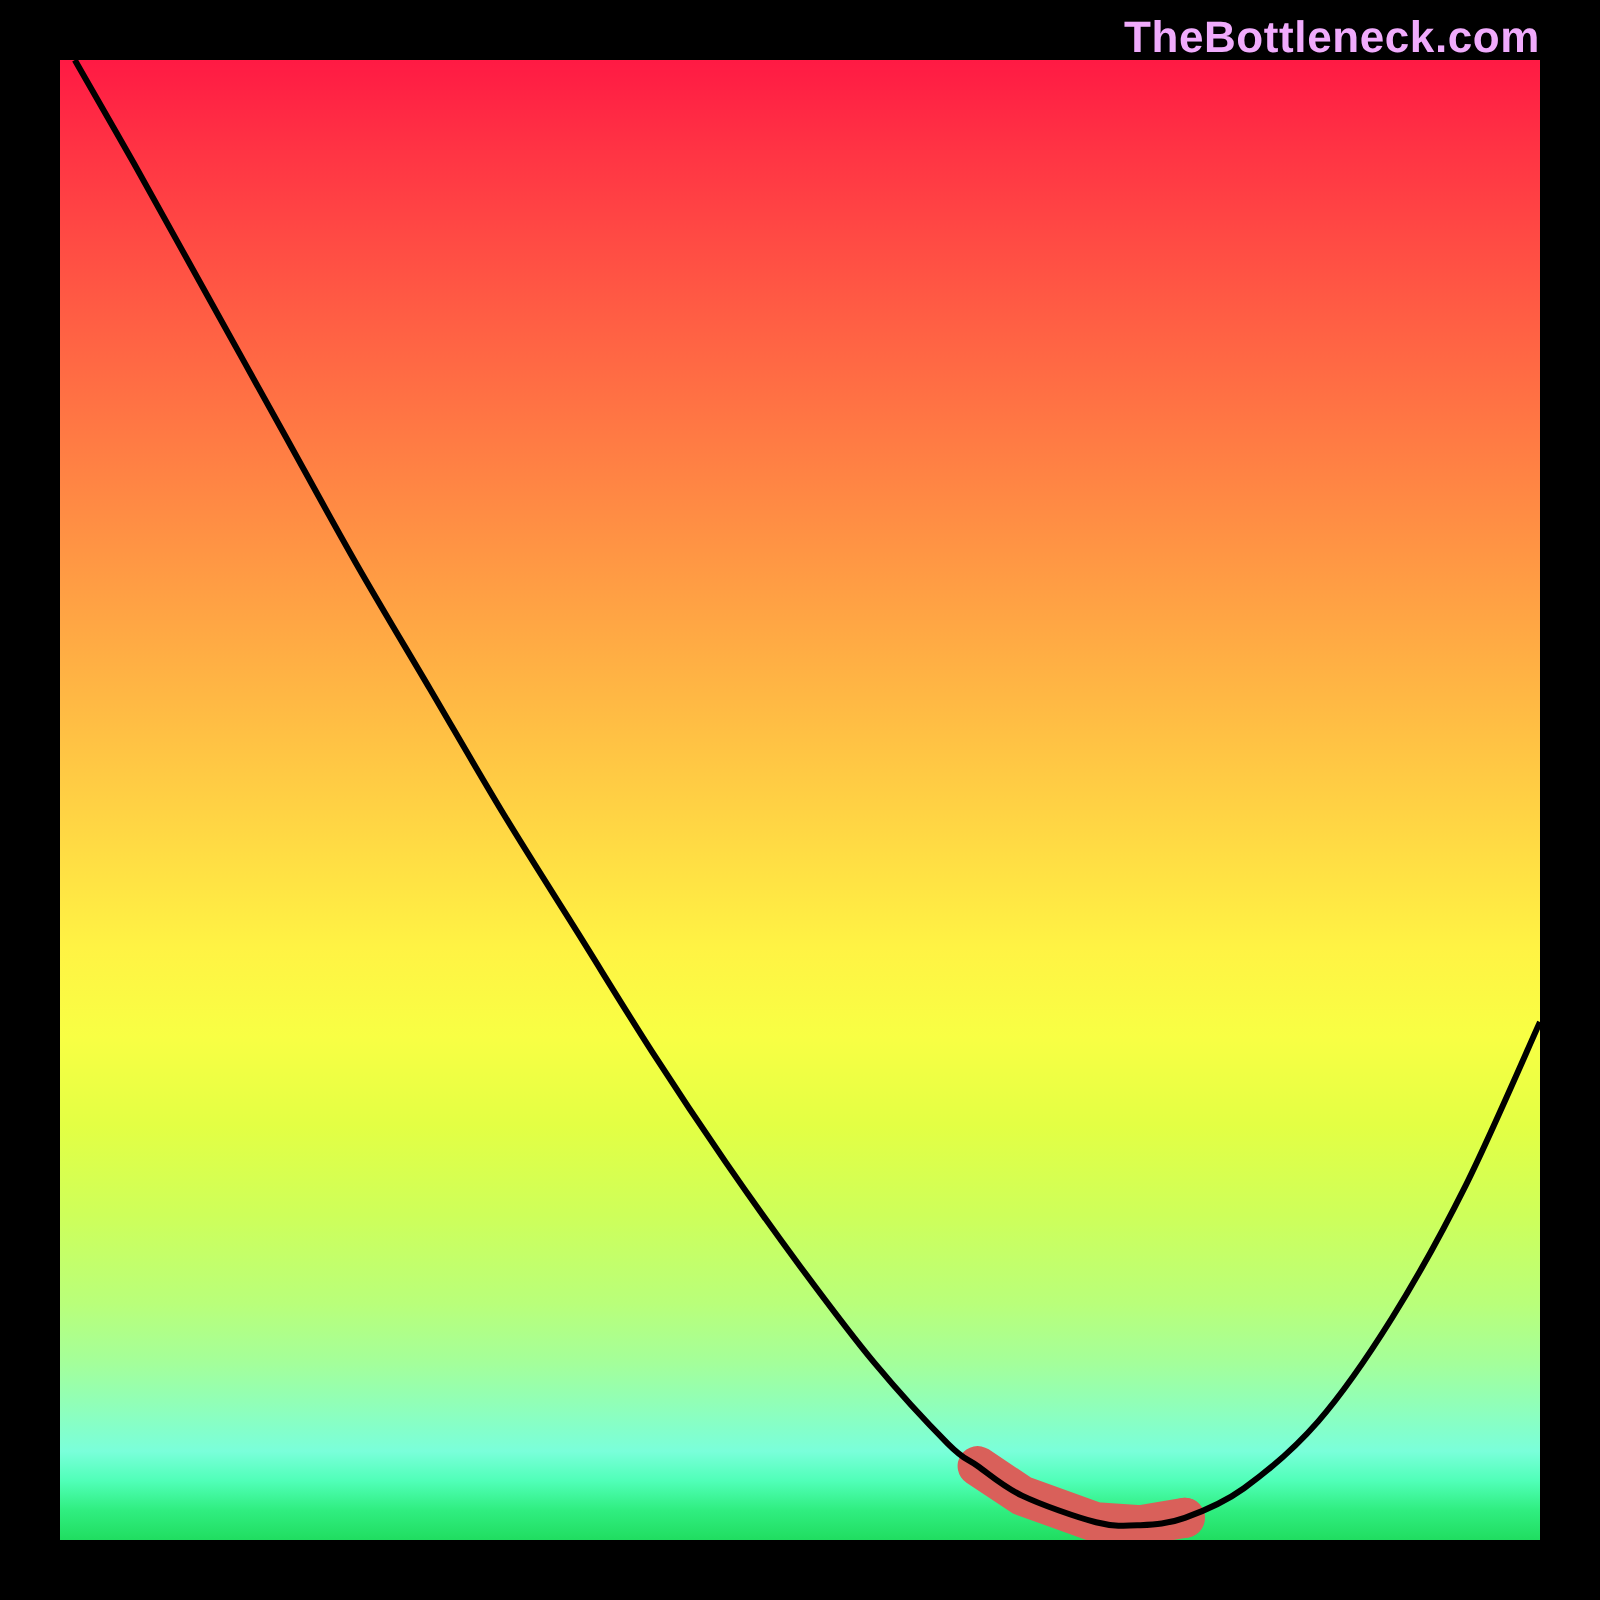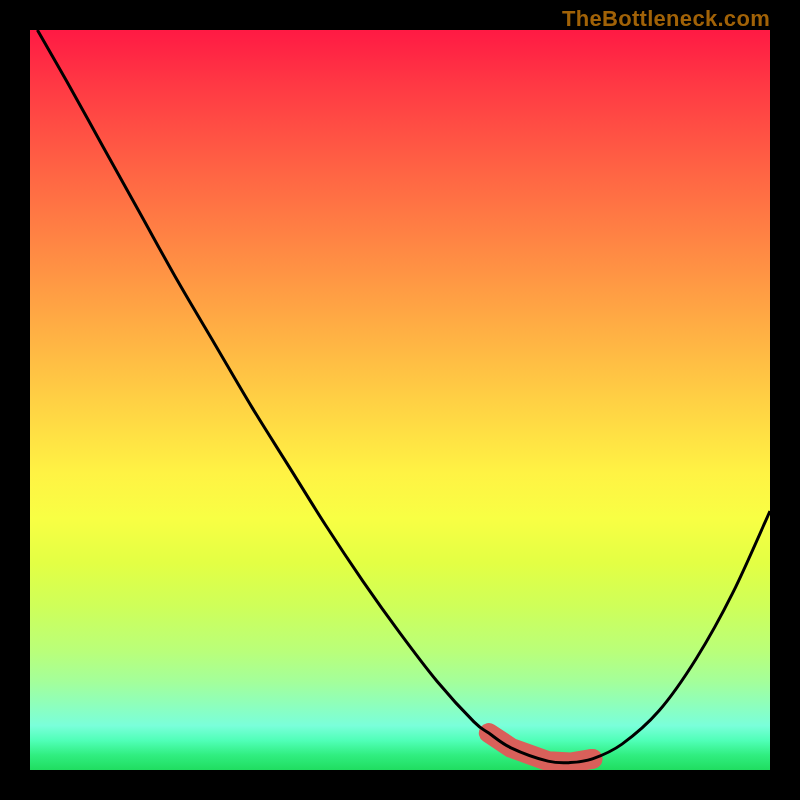--- a/index.html
+++ b/index.html
@@ -46,21 +46,21 @@
       #20dd60 100%
     );
   }
   .watermark {
     position: absolute;
     top: 6px;
     right: 30px;
     font-family: Arial, Helvetica, sans-serif;
     font-size: 22px;
     font-weight: 600;
-    color: #a16207;
+    color: #f0abfc;
     letter-spacing: 0.3px;
   }
   svg.curve {
     position: absolute;
     left: 0;
     top: 0;
     width: 740px;
     height: 740px;
   }
   .highlight-segment {

